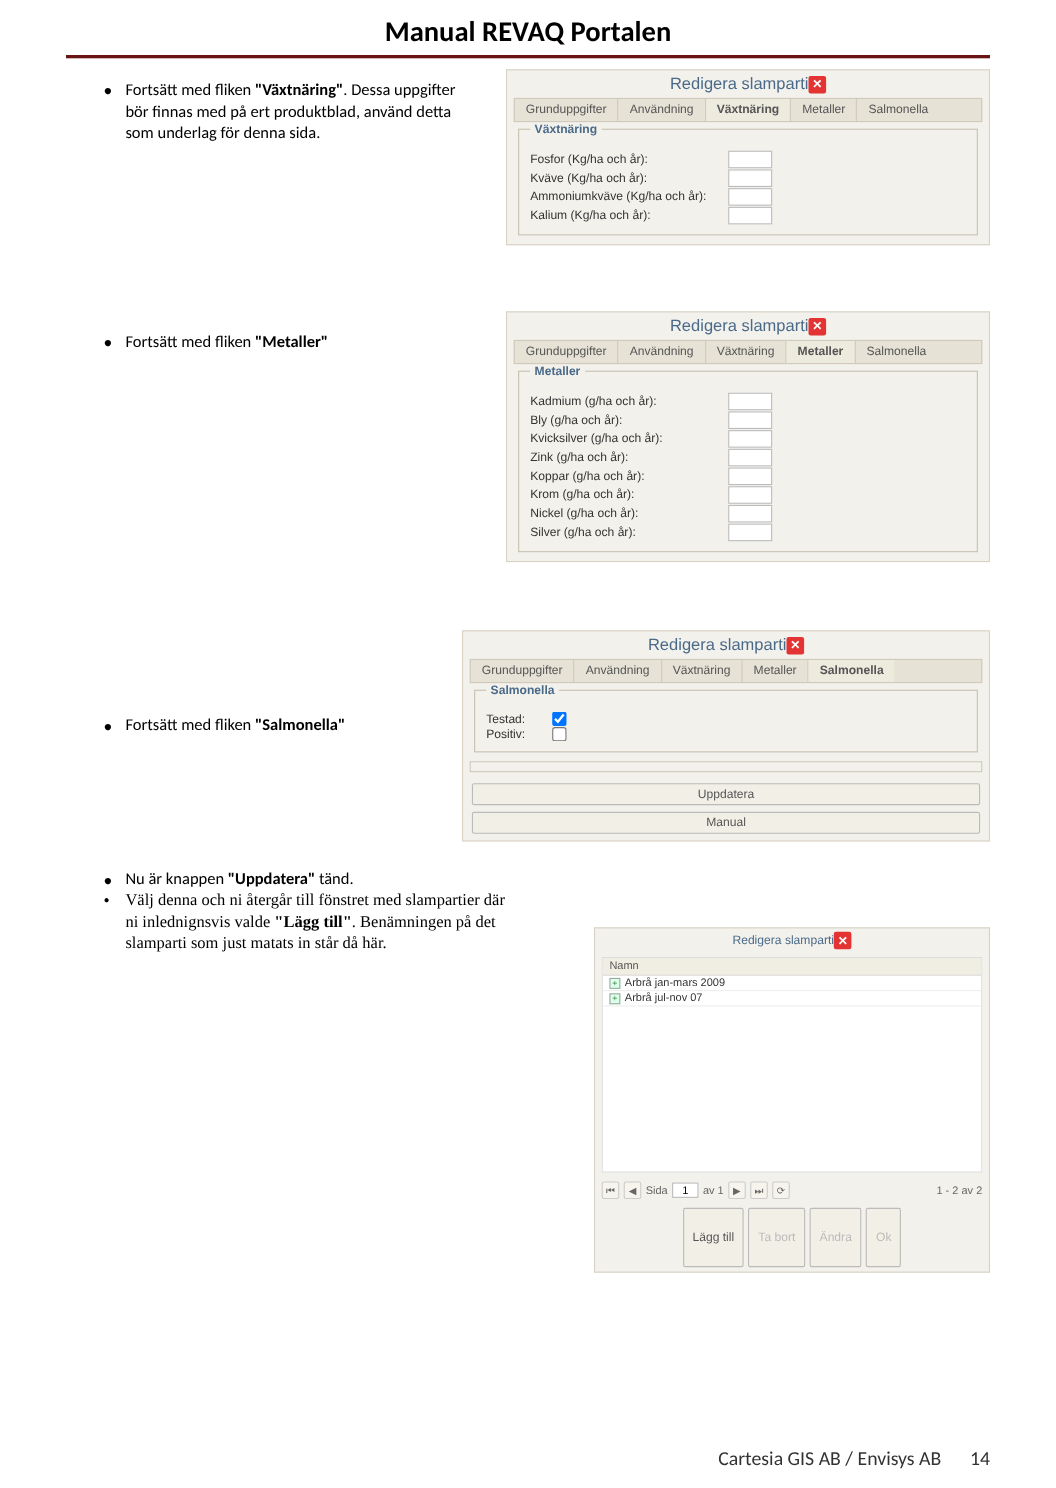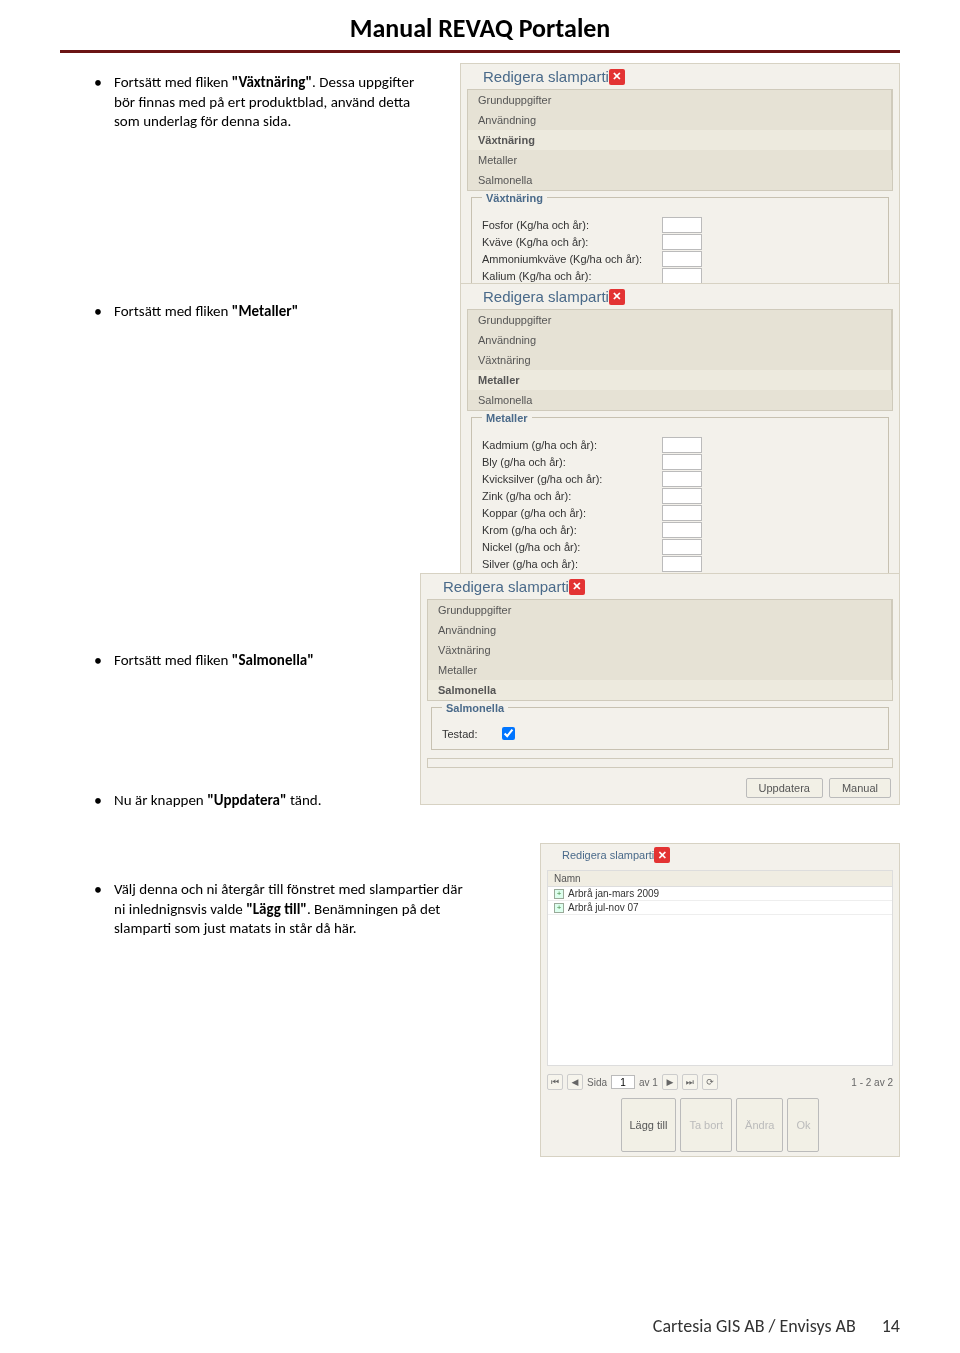--- a/index.html
+++ b/index.html
@@ -8,34 +8,34 @@
   .header-title { text-align: center; font-size: 26px; font-weight: bold; margin-top: 12px; }
   .header-rule { margin: 6px 60px 0 60px; border: none; border-top: 3px solid #6b1414; }
   .content-area { position: relative; margin: 20px 60px 0 90px; }
   ul.bullets { list-style: none; margin: 0; padding: 0; }
   ul.bullets > li { position: relative; padding-left: 24px; font-size: 15px; line-height: 1.3; }
   ul.bullets > li::before { content: "•"; position: absolute; left: 4px; top: 0; font-size: 16px; }
   .b { font-weight: bold; }
 
   
   .shot { position: absolute; background: #f3f1eb; border: 1px solid #d7d2c3; font-family: Arial, sans-serif; color: #333; font-size: 11px; }
-  .shot-header { display: flex; align-items: center; justify-content: flex-start; padding: 4px 6px; margin-left: 16px; }
+  .shot-header { display: flex; align-items: center; justify-content: center; padding: 4px 6px; }
   .shot-title { color: #4a6a8a; font-size: 15px; }
   .close-x { background: #e33333; color: #fff; width: 16px; height: 16px; display: flex; align-items: center; justify-content: center; font-weight: bold; font-size: 11px; border-radius: 2px; }
-  .tabbar { display: flex; background: #e6e2d5; border: 1px solid #cfcabb; margin: 0 6px; flex-direction: column; }
+  .tabbar { display: flex; background: #e6e2d5; border: 1px solid #cfcabb; margin: 0 6px; }
   .tab { padding: 4px 10px; color: #555; border-right: 1px solid #cfcabb; font-size: 11px; }
   .tab:last-child { border-right: none; }
   .tab.active { font-weight: bold; background: #edeade; }
   .fieldgroup { margin: 6px 10px 8px 10px; border: 1px solid #c7c1b1; padding: 6px 10px 8px 10px; background: #f3f1eb; position: relative; }
   .legend { position: relative; top: -12px; background: #f3f1eb; padding: 0 4px; color: #4a6a8a; font-weight: bold; font-size: 11px; display: inline-block; }
   .row { display: flex; align-items: center; margin: 1px 0; }
   .row label { width: 180px; font-size: 11px; color: #333; }
   .row input.txt { width: 40px; height: 16px; border: 1px solid #bbb; background: #fff; font-size: 11px; }
   .row input.chk { width: 13px; height: 13px; }
-  .btnrow { display: flex; gap: 6px; justify-content: flex-end; padding: 6px 8px; }
+  .btnrow { display: flex; gap: 6px; padding: 6px 8px; flex-direction: column; }
   .btn { border: 1px solid #bbb; background: #f2f0e6; padding: 3px 12px; font-size: 11px; border-radius: 2px; color: #555; }
 
   
   .list-body { margin: 4px 6px; background: #fff; border: 1px solid #ddd; min-height: 180px; }
   .list-head { background: #f0ede2; border-bottom: 1px solid #ddd; padding: 2px 6px; font-size: 10px; color: #555; }
   .list-row { display: flex; align-items: center; padding: 1px 6px; border-bottom: 1px solid #eee; font-size: 10px; }
   .plus { width: 10px; height: 10px; border: 1px solid #9a9; background: #dfe; margin-right: 4px; font-size: 8px; display: flex; align-items:center; justify-content:center; color:#484; }
   .pager { display: flex; align-items: center; gap: 4px; padding: 4px 6px; font-size: 10px; color: #666; }
   .pg-btn { border: 1px solid #ccc; background: #f6f4ec; width: 16px; height: 16px; display:flex; align-items:center; justify-content:center; font-size:9px; border-radius:2px; }
   .pg-input { width: 24px; height: 14px; border: 1px solid #bbb; text-align:center; font-size:10px; }
@@ -165,35 +165,39 @@
         <div class="tab">Växtnäring</div>
         <div class="tab">Metaller</div>
         <div class="tab active">Salmonella</div>
       </div>
       <div class="fieldgroup">
         <span class="legend">Salmonella</span>
         <div class="row">
             <label style="width:60px;">Testad:</label>
             <input type="checkbox" class="chk" checked="" style="">
           </div>
+        <div class="row">
+            <label style="width:60px;">Positiv:</label>
+            <input type="checkbox" class="chk" style="">
+          </div>
       </div>
       <div style="border:1px solid #cfcabb; margin:0 6px 4px 6px; height:10px; background:#f3f1eb;"></div>
       <div class="btnrow">
         <button class="btn">Uppdatera</button>
         <button class="btn">Manual</button>
       </div>
     </div>
 
     <ul class="bullets" style="width:300px; margin-top:120px;">
       <li>
         <span>Nu är knappen </span><span class="b">"Uppdatera"</span><span> tänd.</span>
       </li>
     </ul>
 
-    <ul class="bullets" style="width:380px; margin-top:70px;">
+    <ul class="bullets" style="width:380px; font-family:Liberation Serif, serif;">
       <li>
         <span>Välj denna och ni återgår till fönstret  med slampartier där ni inlednignsvis valde </span><span class="b">"Lägg till"</span><span>.  Benämningen på det slamparti som just matats in står då här.</span>
       </li>
     </ul>
 
     <div class="shot" style="left:450px; top:770px; width:360px;">
       <div class="shot-header" style="padding:3px 5px;">
         <span class="shot-title" style="font-size:11px; color:#4a6a8a;">Redigera slamparti</span>
         <span class="close-x">✕</span>
       </div>

